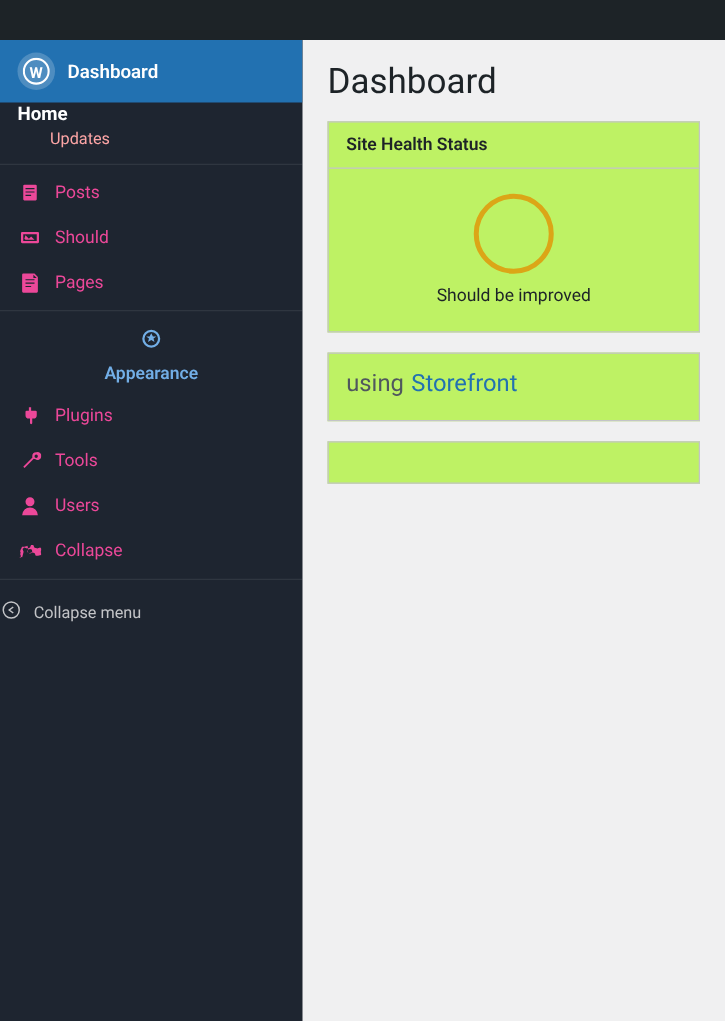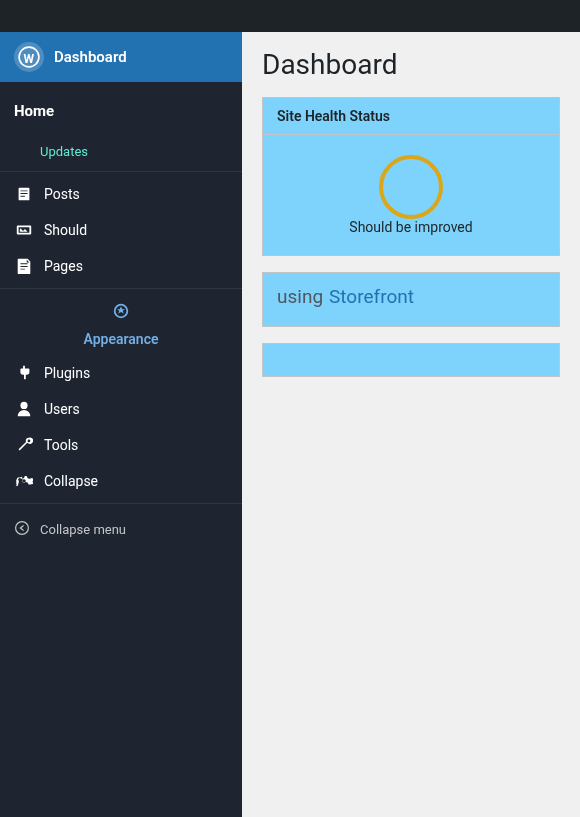--- a/index.html
+++ b/index.html
@@ -67,34 +67,34 @@
 
     .sidebar-nav {
       padding: 0;
     }
 
     .nav-item {
       display: flex;
       align-items: center;
       gap: 10px;
       padding: 8px 14px;
-      color: #ffffff;
+      color: #ec4899;
       cursor: pointer;
       font-size: 14px;
       transition: background 0.1s;
       position: relative;
     }
     .nav-item.home-item {
       color: #fff;
       font-weight: 700;
       font-size: 15px;
-      padding: 20px 14px;
+      padding: 0 14px;
     }
     .nav-item.updates-item {
-      color: #5eead4;
+      color: #fca5a5;
       padding: 4px 14px 8px 40px;
       font-size: 13px;
     }
     .nav-item.appearance-item {
       color: #72aee6;
       font-weight: 600;
       flex-direction: column;
     }
     .nav-item .nav-icon {
       width: 20px;
@@ -107,21 +107,21 @@
     .nav-item .nav-icon svg {
       width: 18px;
       height: 18px;
       fill: currentColor;
     }
 
     .collapse-item {
       display: flex;
       align-items: center;
       gap: 10px;
-      padding: 8px 14px;
+      padding: 8px 1px;
       color: #c3c4c7;
       cursor: pointer;
       font-size: 13px;
       margin-top: 8px;
     }
 
     
     .main-content {
       flex: 1;
       overflow-y: auto;
@@ -129,40 +129,41 @@
     }
 
     .page-title {
       font-size: 28px;
       font-weight: 400;
       color: #1d2327;
       margin-bottom: 16px;
     }
 
     .widget {
-      background: #7dd3fc;
+      background: #bef264;
       border: 1px solid #c3c4c7;
       margin-bottom: 16px;
     }
     .widget-header {
       padding: 10px 14px;
       border-bottom: 1px solid #c3c4c7;
       font-size: 14px;
       font-weight: 600;
       color: #1d2327;
     }
     .widget-body {
       padding: 16px 14px;
     }
 
     .site-health {
       display: flex;
       flex-direction: column;
       align-items: center;
       padding: 20px;
+      gap: 10px;
     }
     .health-circle {
       width: 64px;
       height: 64px;
       border-radius: 50%;
       border: 4px solid #dba617;
       background: transparent;
     }
     .health-label {
       color: #1d2327;
@@ -269,33 +270,33 @@
           <svg viewBox="0 0 20 20" fill="currentColor">
               <path d="M13 2v3h2a1 1 0 0 1 1 1v3a3 3 0 0 1-3 3H12v4a1 1 0 0 1-2 0v-4H9a3 3 0 0 1-3-3V6a1 1 0 0 1 1-1h2V2h2v3h2V2h1z"></path>
             </svg>
         </span>
         <span>Plugins</span>
       </div>
 
       <div class="nav-item">
         <span class="nav-icon">
           <svg viewBox="0 0 20 20" fill="currentColor">
+              <path d="M15.5 2A3.5 3.5 0 0 0 12 5.5c0 .4.07.79.18 1.15L4 14.83 5.17 16l8.17-8.18c.37.11.76.18 1.16.18A3.5 3.5 0 1 0 15.5 2zm0 5a1.5 1.5 0 1 1 0-3 1.5 1.5 0 0 1 0 3z"></path>
+            </svg>
+        </span>
+        <span>Tools</span>
+      </div>
+
+      <div class="nav-item">
+        <span class="nav-icon">
+          <svg viewBox="0 0 20 20" fill="currentColor">
               <path d="M10 10a4 4 0 1 0 0-8 4 4 0 0 0 0 8zm-7 8a7 7 0 1 1 14 0H3z"></path>
             </svg>
         </span>
         <span>Users</span>
-      </div>
-
-      <div class="nav-item">
-        <span class="nav-icon">
-          <svg viewBox="0 0 20 20" fill="currentColor">
-              <path d="M15.5 2A3.5 3.5 0 0 0 12 5.5c0 .4.07.79.18 1.15L4 14.83 5.17 16l8.17-8.18c.37.11.76.18 1.16.18A3.5 3.5 0 1 0 15.5 2zm0 5a1.5 1.5 0 1 1 0-3 1.5 1.5 0 0 1 0 3z"></path>
-            </svg>
-        </span>
-        <span>Tools</span>
       </div>
 
       <div class="nav-item">
         <span class="nav-icon">
           <svg viewBox="0 0 20 20" fill="currentColor">
               <path d="M10 8a2 2 0 1 0 0 4 2 2 0 0 0 0-4zm-5.66 2.5l-.24-.46-.7-2.04 1.4-1.4 2.04.7.46.24.5-.14 1.96-.56.34-.44.84-1.9h2l.84 1.9.34.44 1.96.56.5.14.46-.24 2.04-.7 1.4 1.4-.7 2.04-.24.46.14.5.56 1.96-.44.34L17.1 14h-2l-.84-1.9-.34-.44-1.96-.56-.5-.14-.46.24-2.04.7-1.4-1.4.7-2.04.24-.46-.14-.5-.56-1.96.44-.34L4.9 6H2.9l-.84 1.9-.34.44-.56 1.96.44.34L1.5 12l-.24.46.7 2.04-1.4 1.4 2.04-.7.46.24z"></path>
             </svg>
         </span>
         <span>Collapse</span>
       </div>

